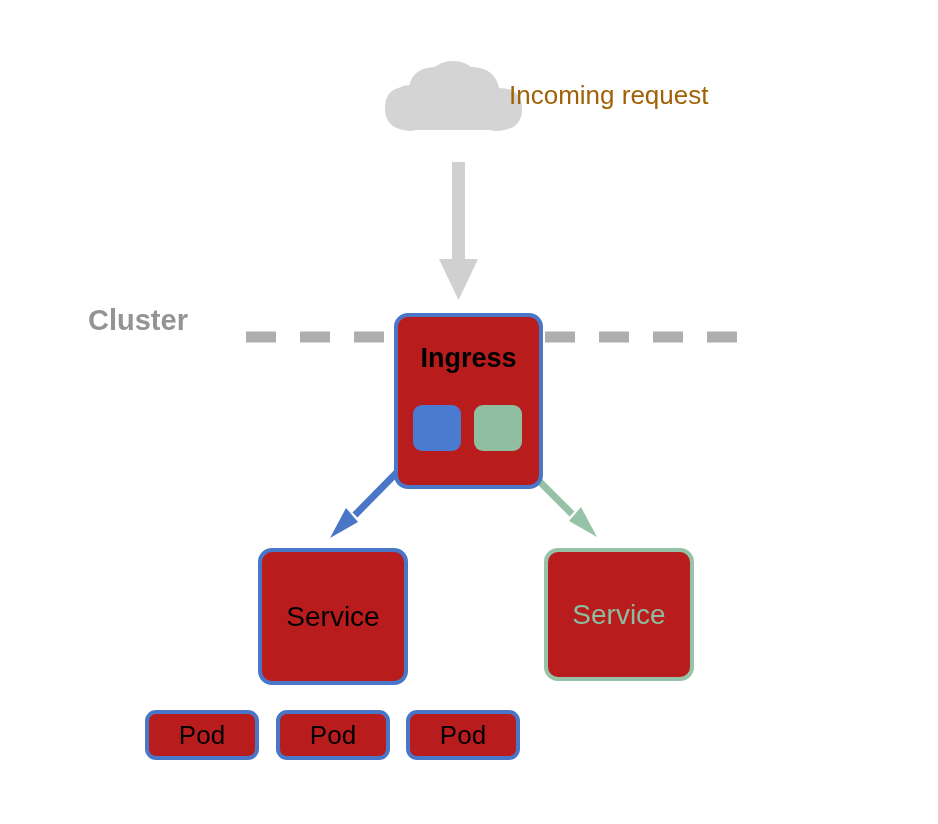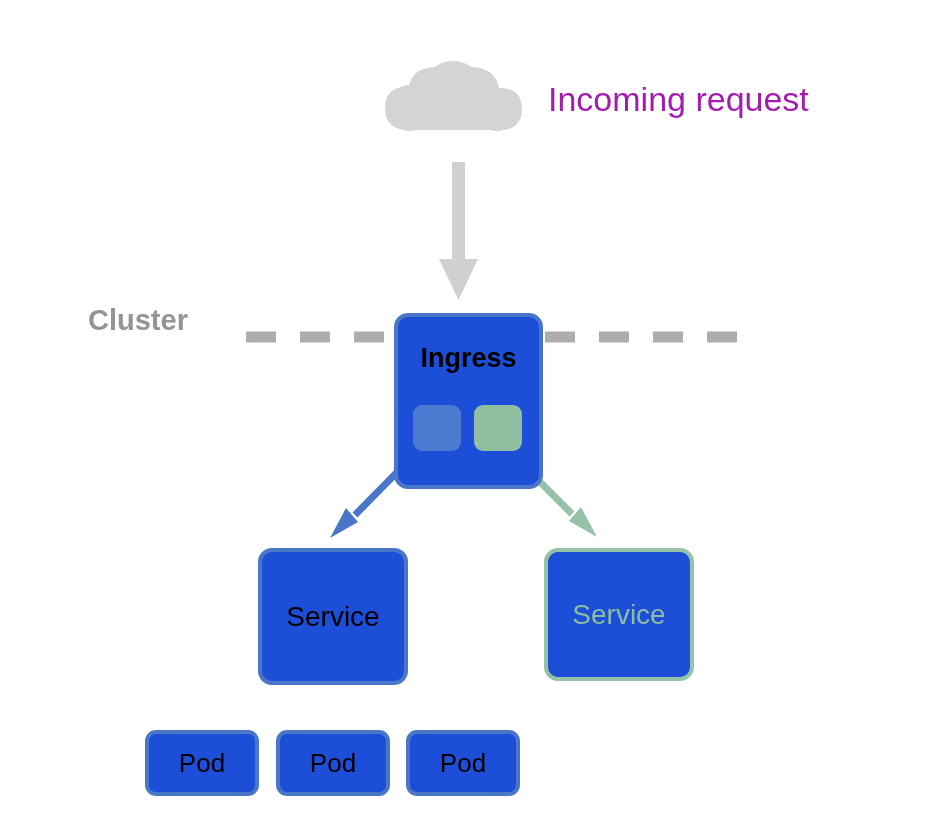--- a/index.html
+++ b/index.html
@@ -20,38 +20,38 @@
   .svg-layer {
     position: absolute;
     left: 0;
     top: 0;
     width: 938px;
     height: 824px;
   }
   .node-box {
     position: absolute;
     box-sizing: border-box;
-    background: #1d4ed8;
+    background: #b91c1c;
     display: flex;
     align-items: center;
     justify-content: center;
   }
   .label-text {
     font-weight: normal;
     line-height: 1;
     white-space: nowrap;
   }
 
   
   #cloud-label {
     position: absolute;
-    left: 548px;
+    left: 509px;
     top: 80px;
-    font-size: 34px;
-    color: #a21caf;
+    font-size: 26px;
+    color: #a16207;
     font-weight: normal;
     white-space: nowrap;
   }
 
   
   #cluster-label {
     position: absolute;
     left: 88px;
     top: 304px;
     font-size: 29px;
@@ -120,24 +120,23 @@
   }
   #service-green .label-text {
     font-size: 28px;
     color: #8cbda0;
   }
 
   
   .pod-box {
     top: 710px;
     width: 114px;
-    height: 66px;
+    height: 50px;
     border: 4px solid #4a76c8;
     border-radius: 11px;
-    margin-top: 20px;
   }
   .pod-box .label-text {
     font-size: 26px;
     color: #000000;
   }
   #pod-0 { left: 145px; }
   #pod-1 { left: 276px; }
   #pod-2 { left: 406px; }
 </style>
 </head>

